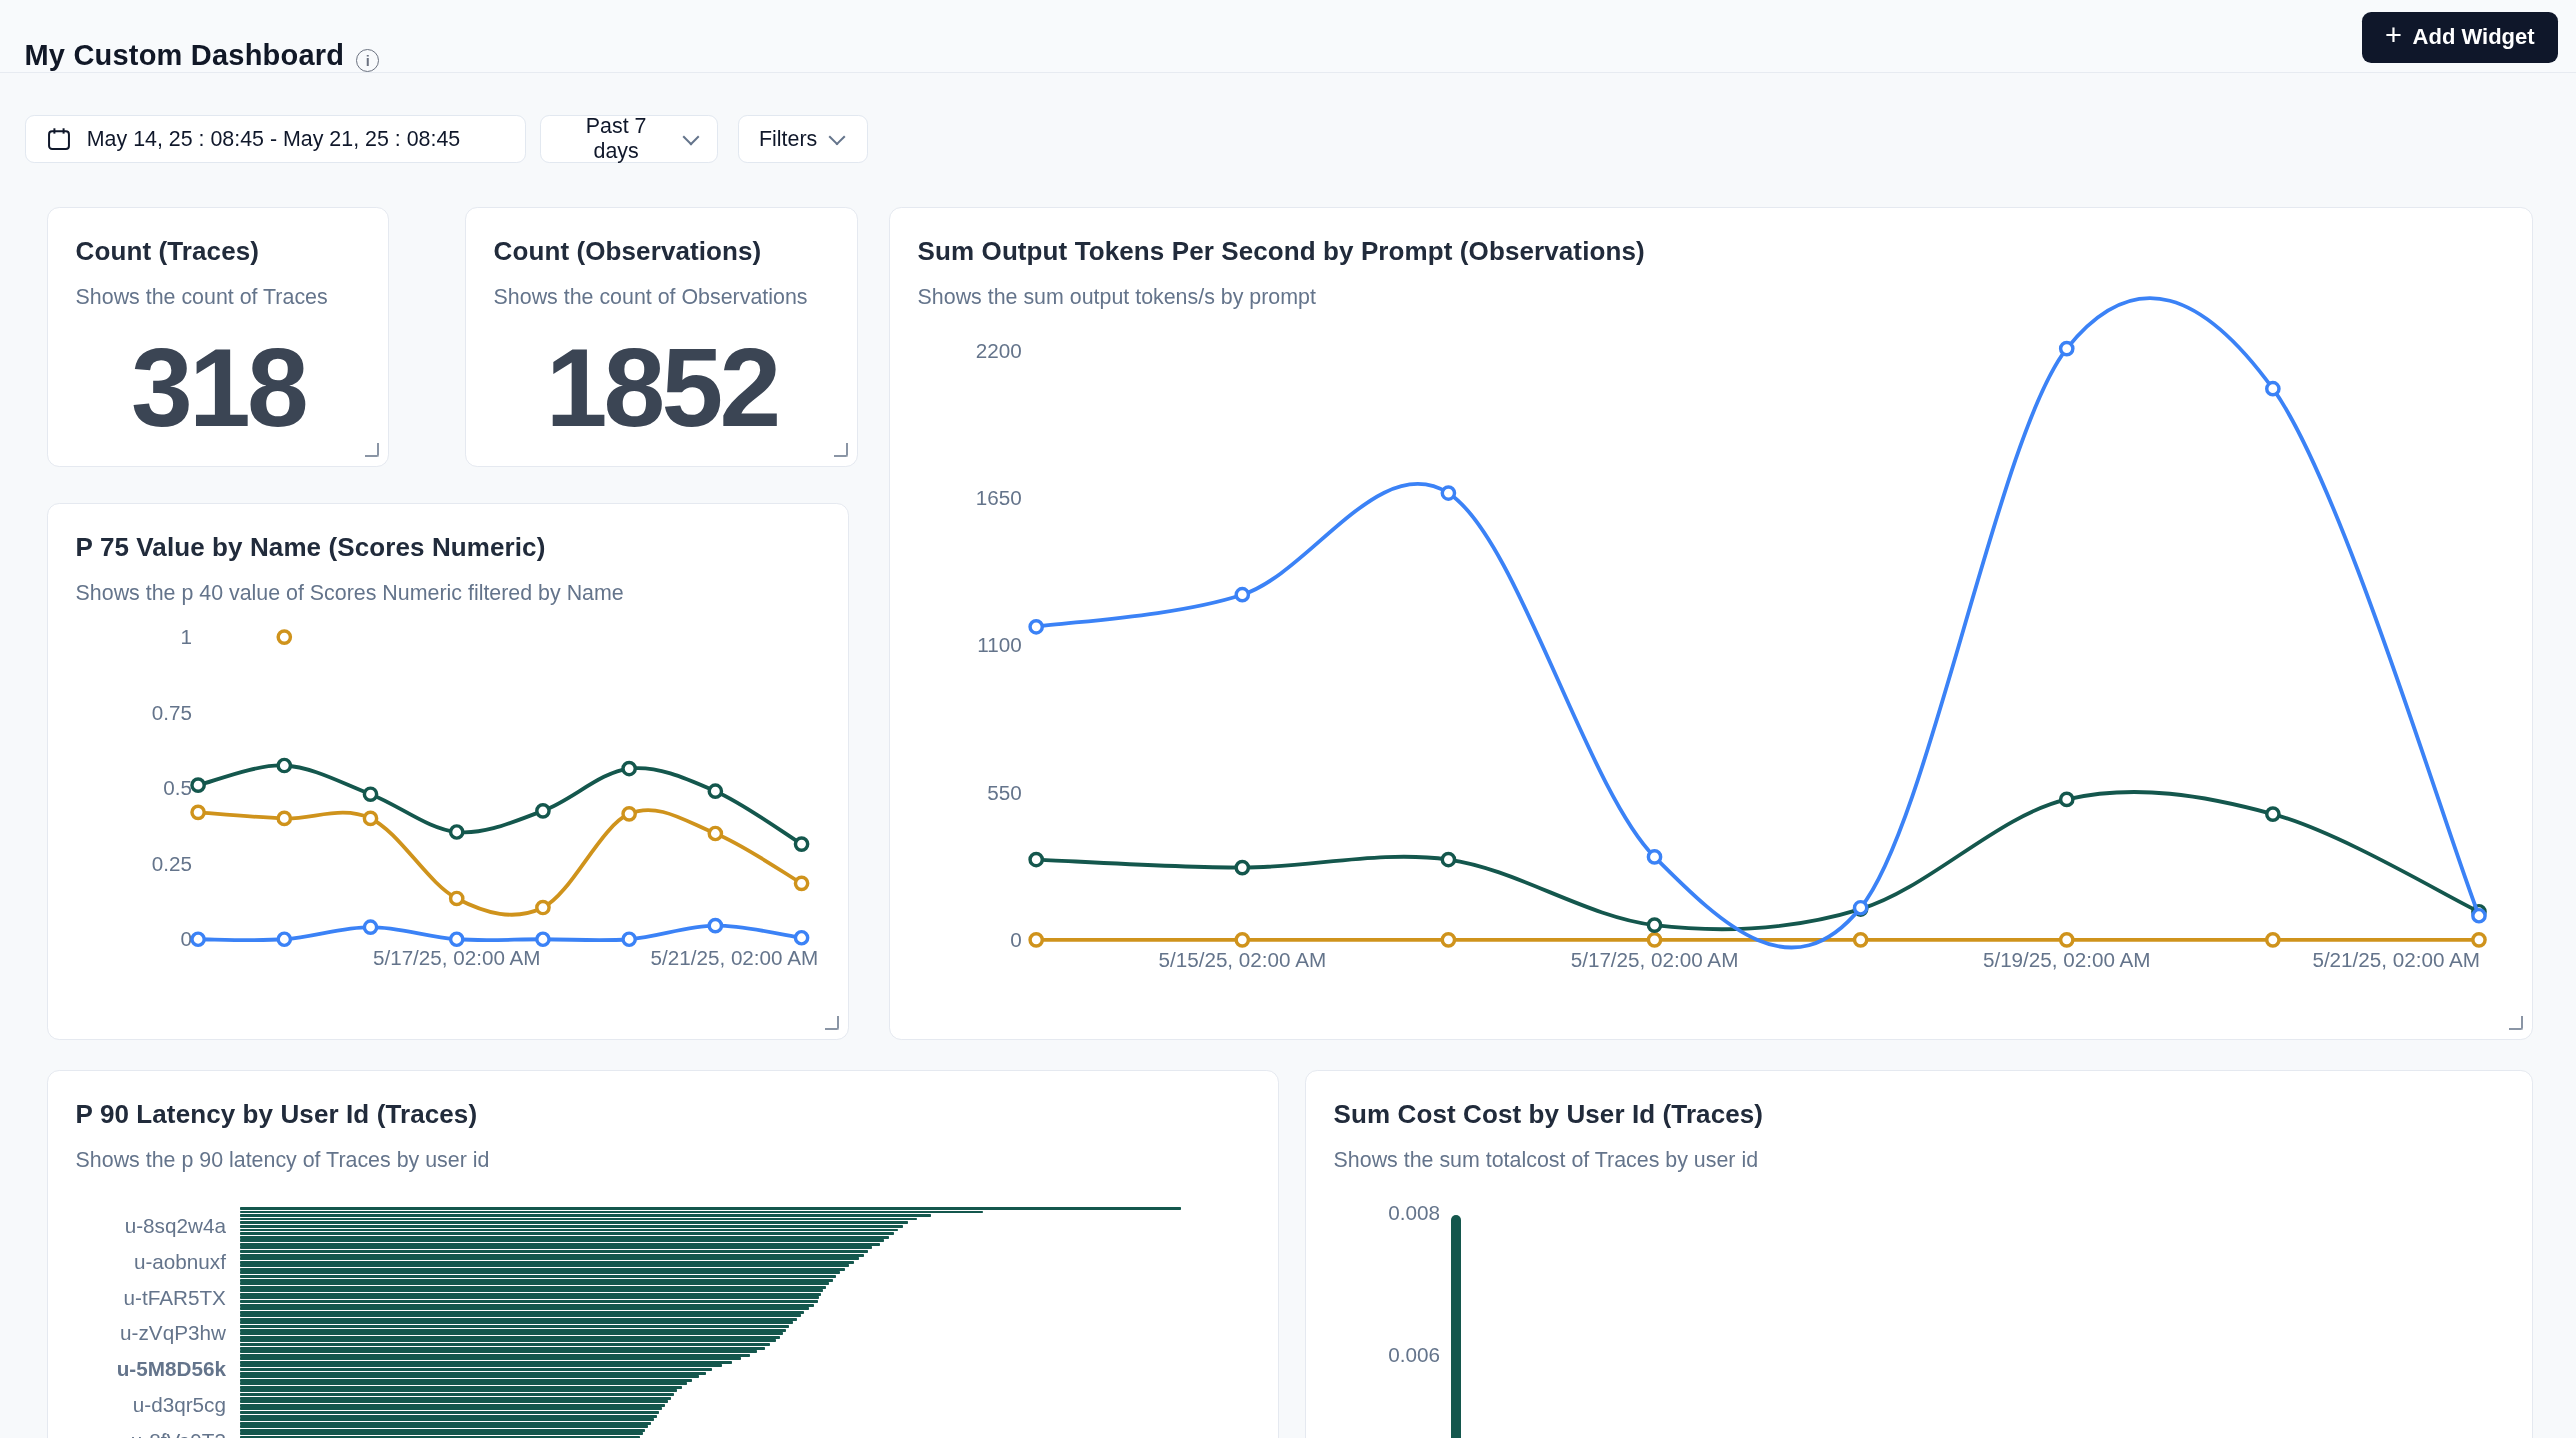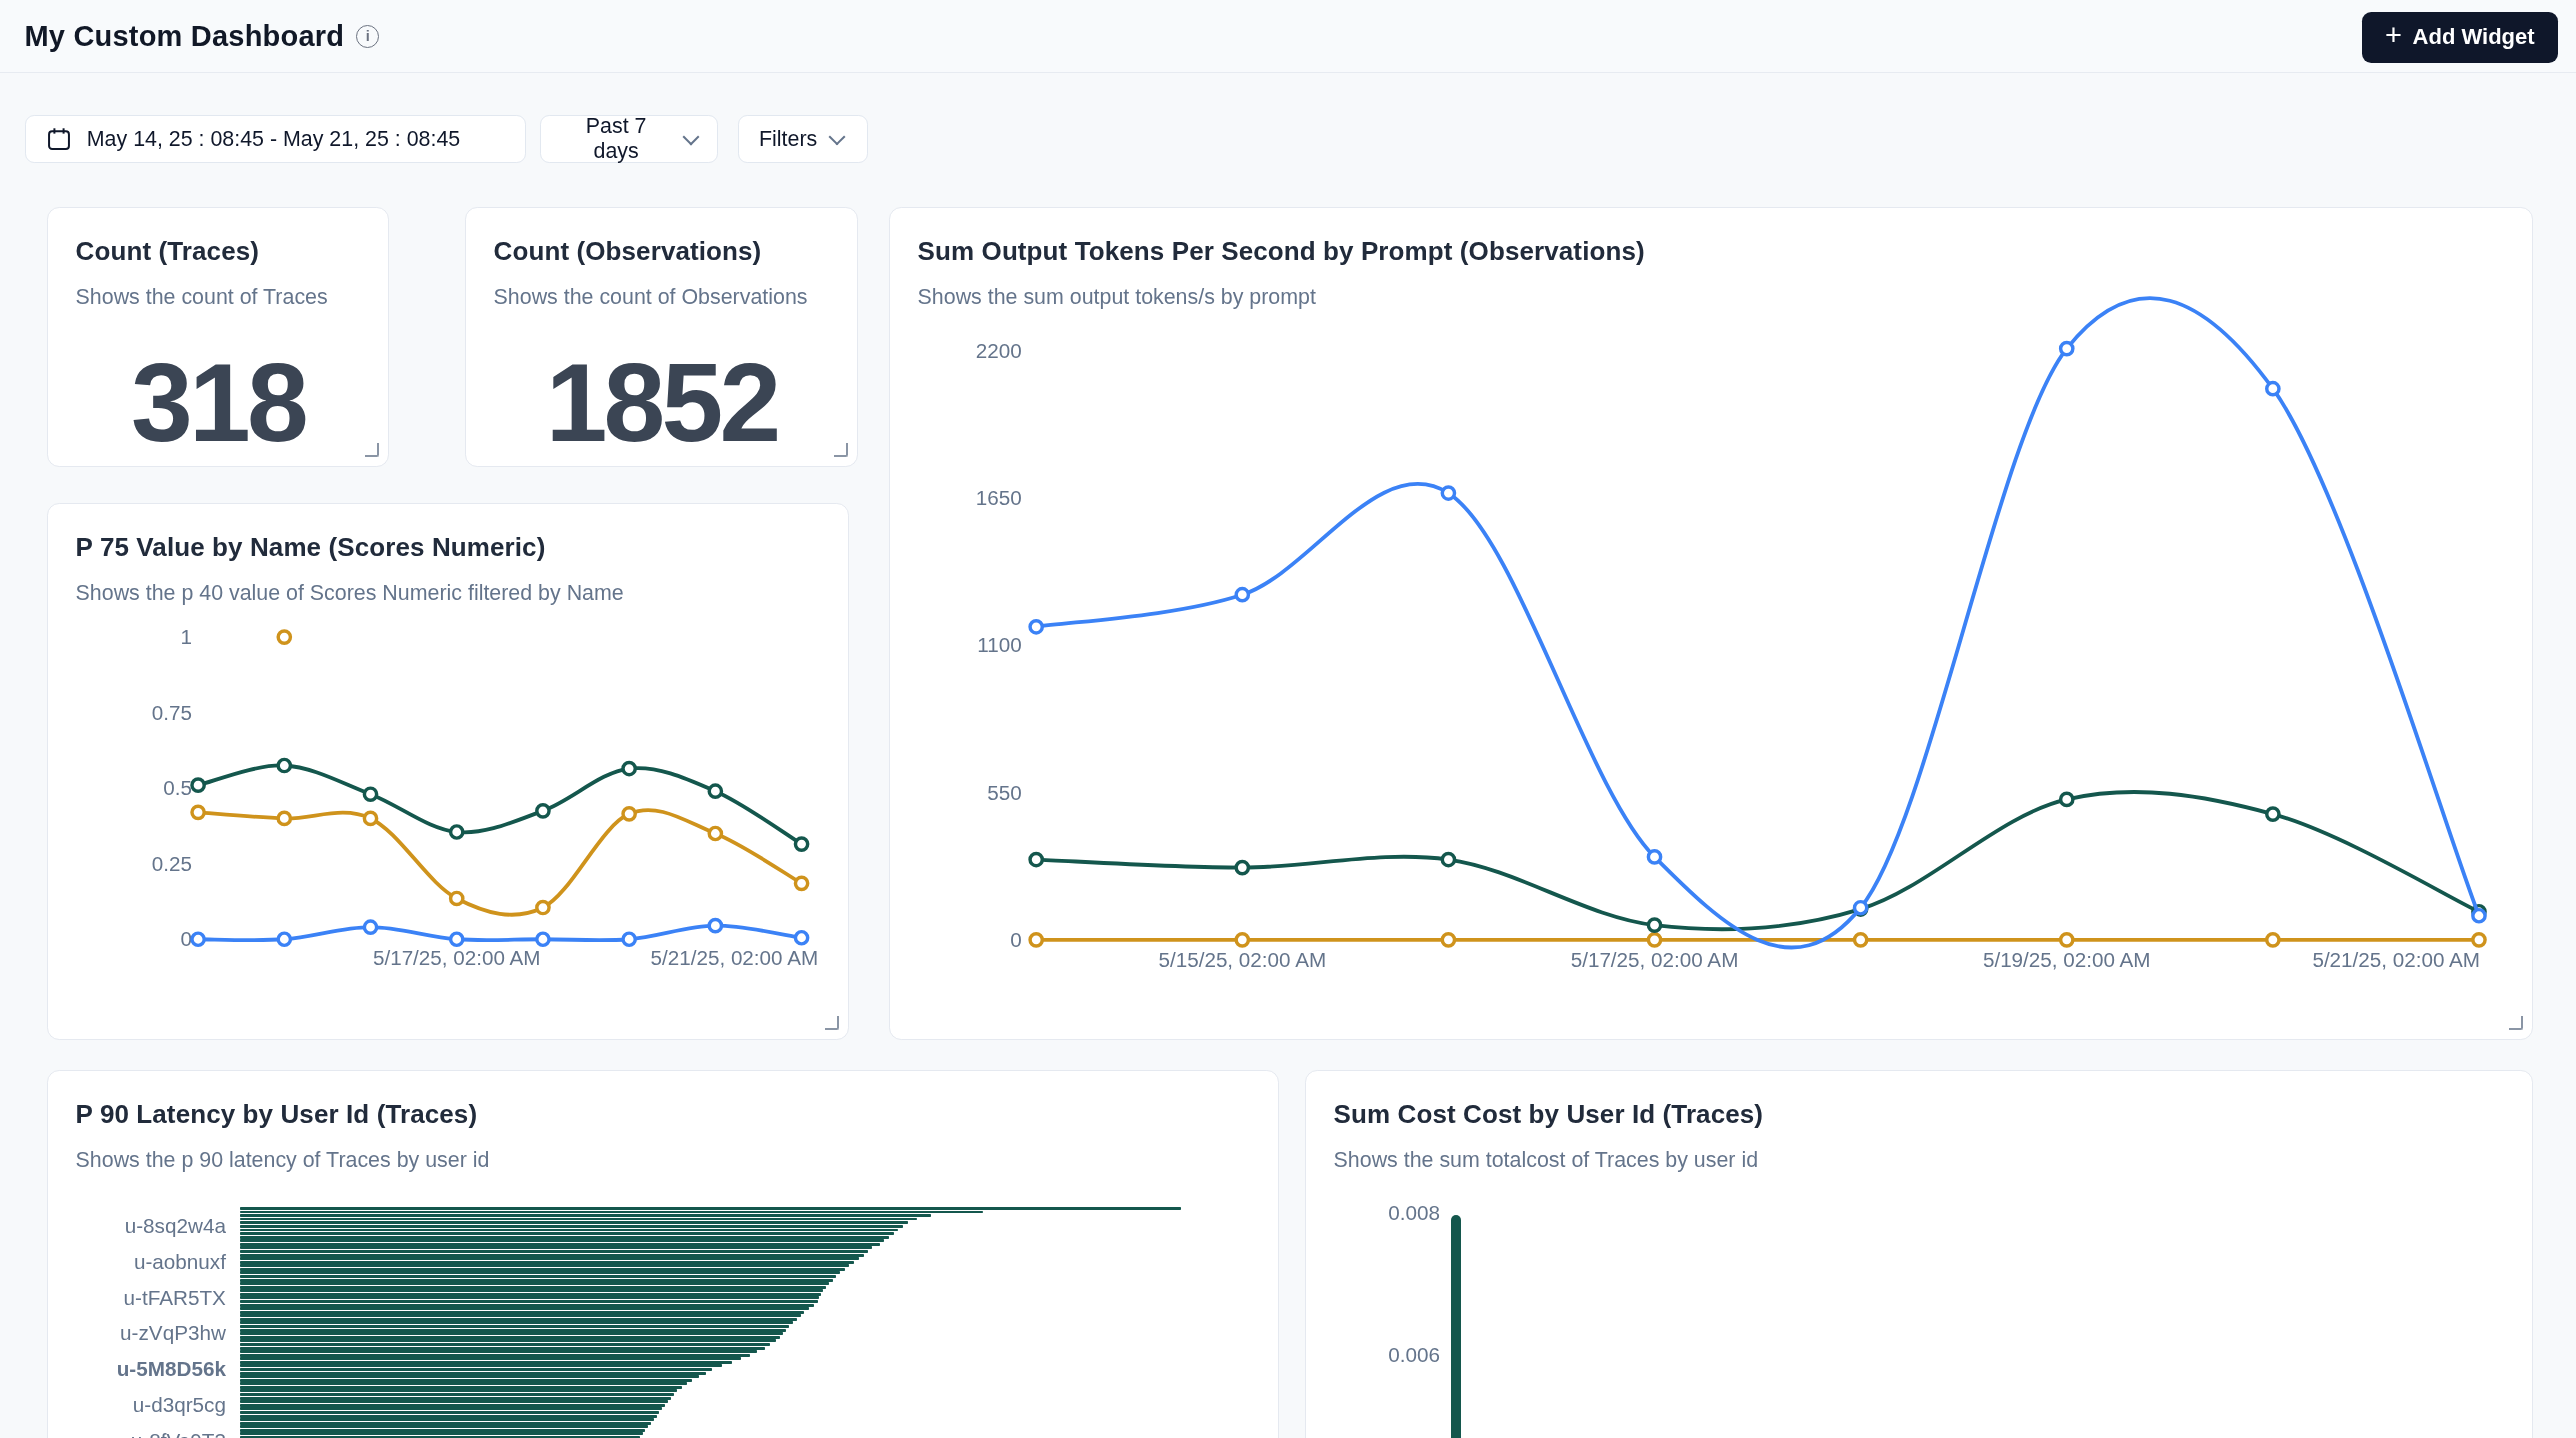--- a/index.html
+++ b/index.html
@@ -1,35 +1,35 @@
 <!DOCTYPE html>
 <html style="font-size:12.2px"><head>
 <meta charset="utf-8">
 <style>
   html,body{margin:0;padding:0}
   body{width:2576px;height:1439px;overflow:hidden;position:relative;
        background:#f7f9fb;font-family:"Liberation Sans",sans-serif;color:#1e293b}
   .topbar{position:absolute;left:0;top:0;right:0;height:73px;background:#f8fafc;
-          border-bottom:1.5px solid #e7ebf1;display:flex;align-items:center;padding:0 24.5px;box-sizing:border-box}
+          border-bottom:1.5px solid #e7ebf1;display:flex;align-items:flex-end;padding:0 24.5px;box-sizing:border-box}
   .page-title{font-size:29px;font-weight:700;color:#111827;letter-spacing:0.2px}
   .info-ic{margin-left:12.2px;width:23px;height:23px;border:1.9px solid #6b7280;border-radius:50%;
            color:#6b7280;font-size:14.5px;font-weight:600;display:flex;align-items:center;justify-content:center;box-sizing:border-box}
   .addbtn{position:absolute;right:18.4px;top:11.5px;height:51px;background:#0f172a;color:#fff;border:none;
           border-radius:9.2px;font-size:22px;font-weight:600;display:flex;align-items:center;gap:10.7px;
           padding:0 23px;font-family:inherit;cursor:pointer}
   .plus{font-size:29px;font-weight:400;line-height:1;margin-top:-3.1px}
   .fbtn{position:absolute;background:#fff;border:1.5px solid #e2e8f0;border-radius:9.2px;height:48px;
         display:flex;align-items:center;font-size:21.4px;color:#0f172a;font-weight:500;box-sizing:border-box;
         font-family:inherit;cursor:pointer;padding:0 20px}
   .chev{width:10px;height:10px;border-right:2.3px solid #64748b;border-bottom:2.3px solid #64748b;
         transform:rotate(45deg) translate(-1.5px,-1.5px);margin-left:13.8px}
   .card{position:absolute;background:#fff;border:1.5px solid #e5e9f0;border-radius:12.2px;box-sizing:border-box;overflow:hidden}
   .card h2{margin:27.6px 0 0 27.6px;font-size:26px;font-weight:600;color:#212b3b;letter-spacing:0.1px}
   .sub{margin:18.4px 0 0 27.6px;font-size:21.4px;color:#64748b}
-  .bigval{text-align:center;font-size:111px;font-weight:700;color:#3b4554;margin-top:29px;letter-spacing:-3.8px}
+  .bigval{text-align:center;font-size:111px;font-weight:700;color:#3b4554;margin-top:14px;letter-spacing:-3.8px}
   .resize{position:absolute;right:9.2px;bottom:9.2px;width:12.2px;height:12.2px;border-right:2.3px solid #8a95a5;
           border-bottom:2.3px solid #8a95a5;border-bottom-right-radius:2.3px;cursor:nwse-resize}
   svg.chart{position:absolute;left:0;top:0}
   .tick{font-size:27px;fill:#64748b}
   .hbar{position:absolute;left:0;height:2.6px;background:#14574d;border-radius:0.8px}
   .hlabel{position:absolute;right:6.1px;height:26px;line-height:26px;font-size:20.7px;color:#64748b;white-space:nowrap}
   .vtick{position:absolute;right:0;height:26px;line-height:26px;font-size:20.7px;color:#64748b}
   #cost-bar{position:absolute;background:#14574d;border-radius:5.4px 5.4px 0 0}
 </style>
 </head>

